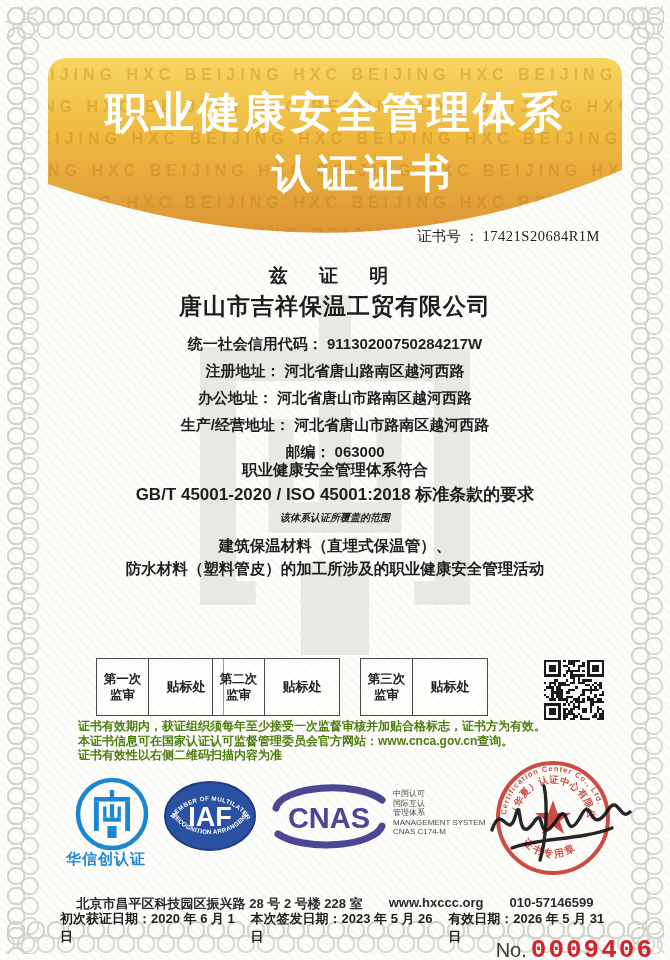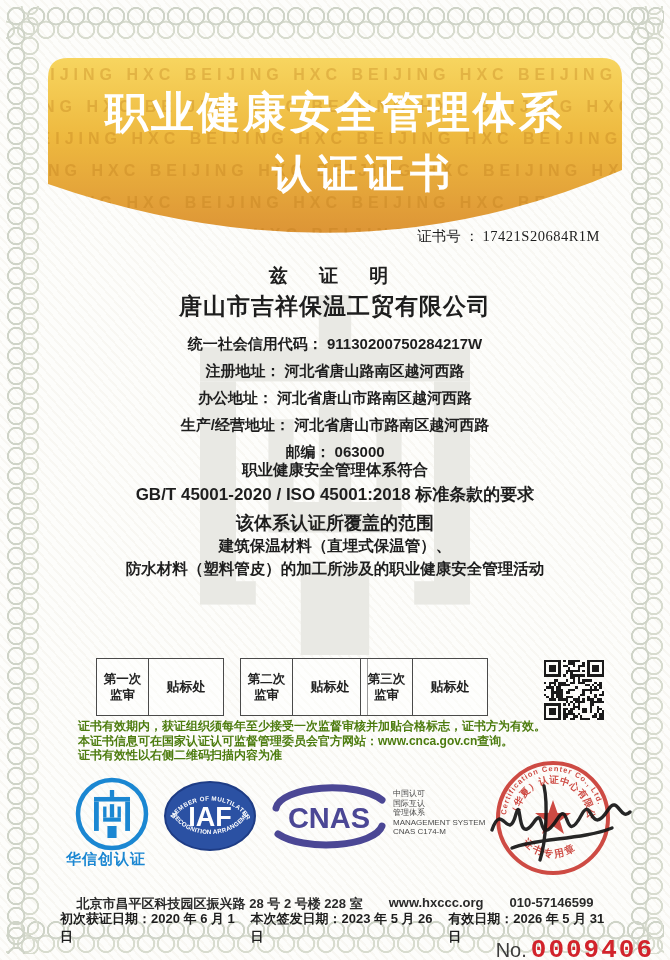--- a/index.html
+++ b/index.html
@@ -43,32 +43,32 @@
     font-family:"Liberation Serif","DejaVu Serif",serif;font-size:14.5px;color:#1d1d1d;}
   .certno .v{letter-spacing:0.5px;}
 
   
   .ctext{position:absolute;left:0;width:670px;text-align:center;z-index:3;color:#1e1e1e;}
   .certify{top:263px;font-size:19px;font-weight:bold;letter-spacing:13px;}
   .company{top:291px;font-size:23px;font-weight:bold;letter-spacing:1px;}
   .infos{top:330px;font-size:15px;font-weight:bold;line-height:27px;}
   .compliance{top:460px;font-size:15.5px;font-weight:bold;}
   .standard{top:483px;font-size:17px;font-weight:bold;}
-  .scopetitle{top:511px;font-size:18px;font-weight:bold;}
+  .scopetitle{top:511px;font-size:10px;font-weight:bold;font-style:italic;}
   .scope1{top:536px;font-size:15.5px;font-weight:bold;}
   .scope2{top:559px;font-size:15.5px;font-weight:bold;}
 
   
   .auditbox{position:absolute;top:658px;width:126px;height:56px;border:1.5px solid #4a4a4a;
     display:flex;z-index:3;background:rgba(255,255,255,0.45);}
   .auditbox .cell-l{width:51px;border-right:1.5px solid #4a4a4a;display:flex;flex-direction:column;
     align-items:center;justify-content:center;font-size:12.5px;font-weight:bold;line-height:16px;}
   .auditbox .cell-r{flex:1;display:flex;align-items:center;justify-content:center;
     font-size:13px;font-weight:bold;}
-  .ab1{left:96px;} .ab2{left:240px;} .ab3{left:360px;}
+  .ab1{left:96px;} .ab2{left:212px;} .ab3{left:360px;}
 
   .qr{position:absolute;left:544px;top:660px;width:60px;height:60px;z-index:3;}
 
   
   .notes{position:absolute;left:78px;top:719px;z-index:3;font-size:12px;font-weight:bold;
     color:#4d7c0f;line-height:14.5px;text-align:left;}
 
   
   .logo{position:absolute;z-index:3;}
   .hxc-logo{left:64px;top:776px;}

